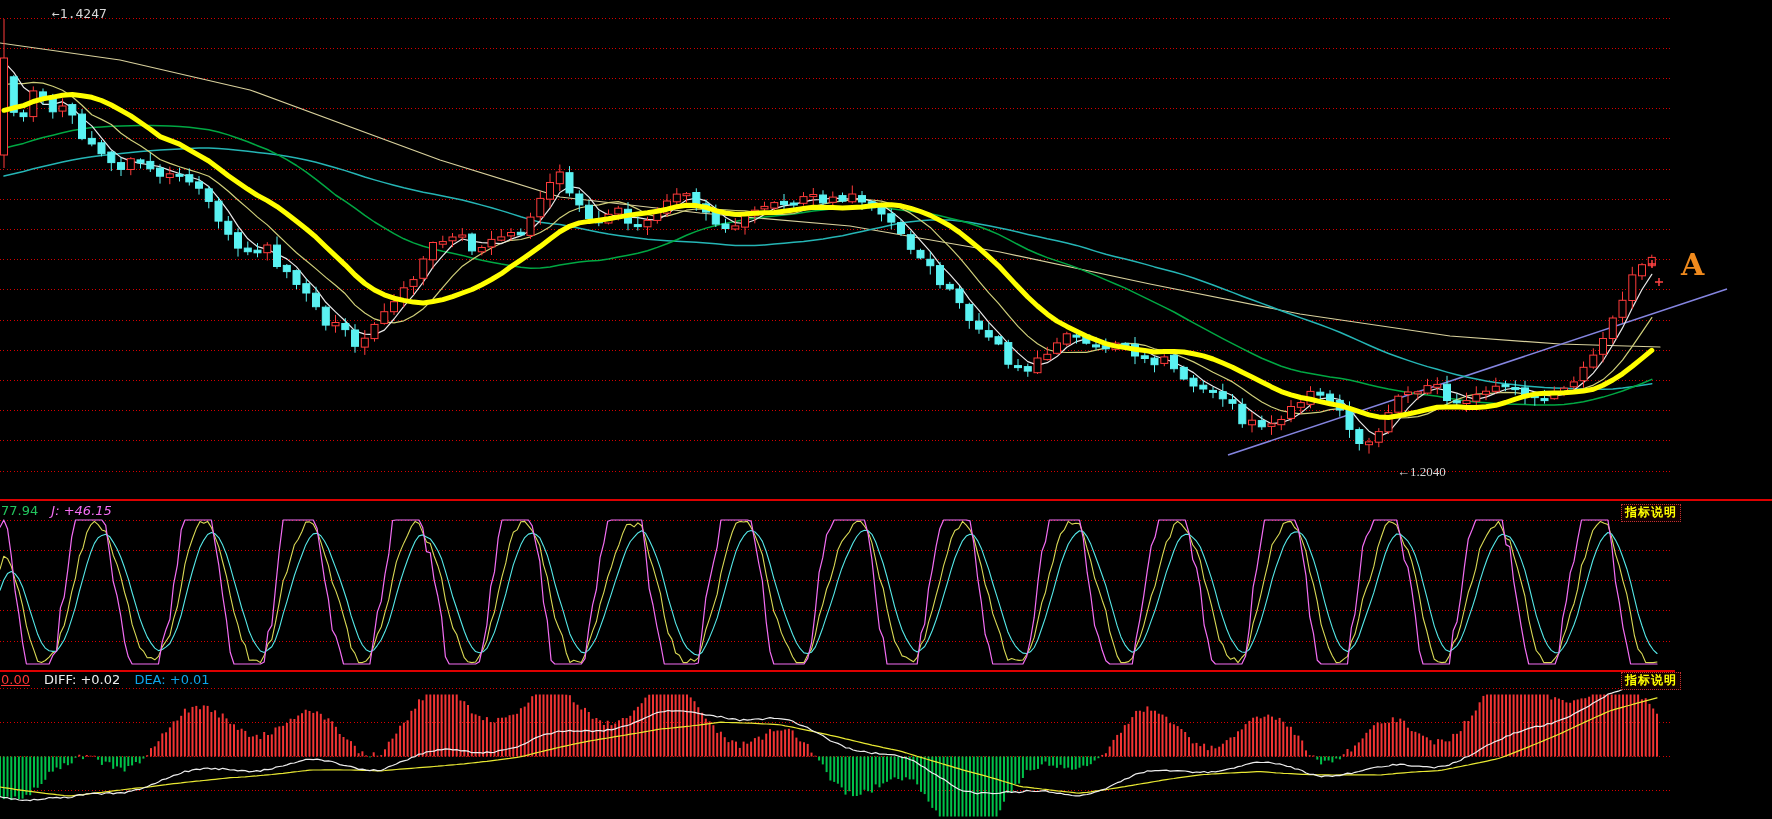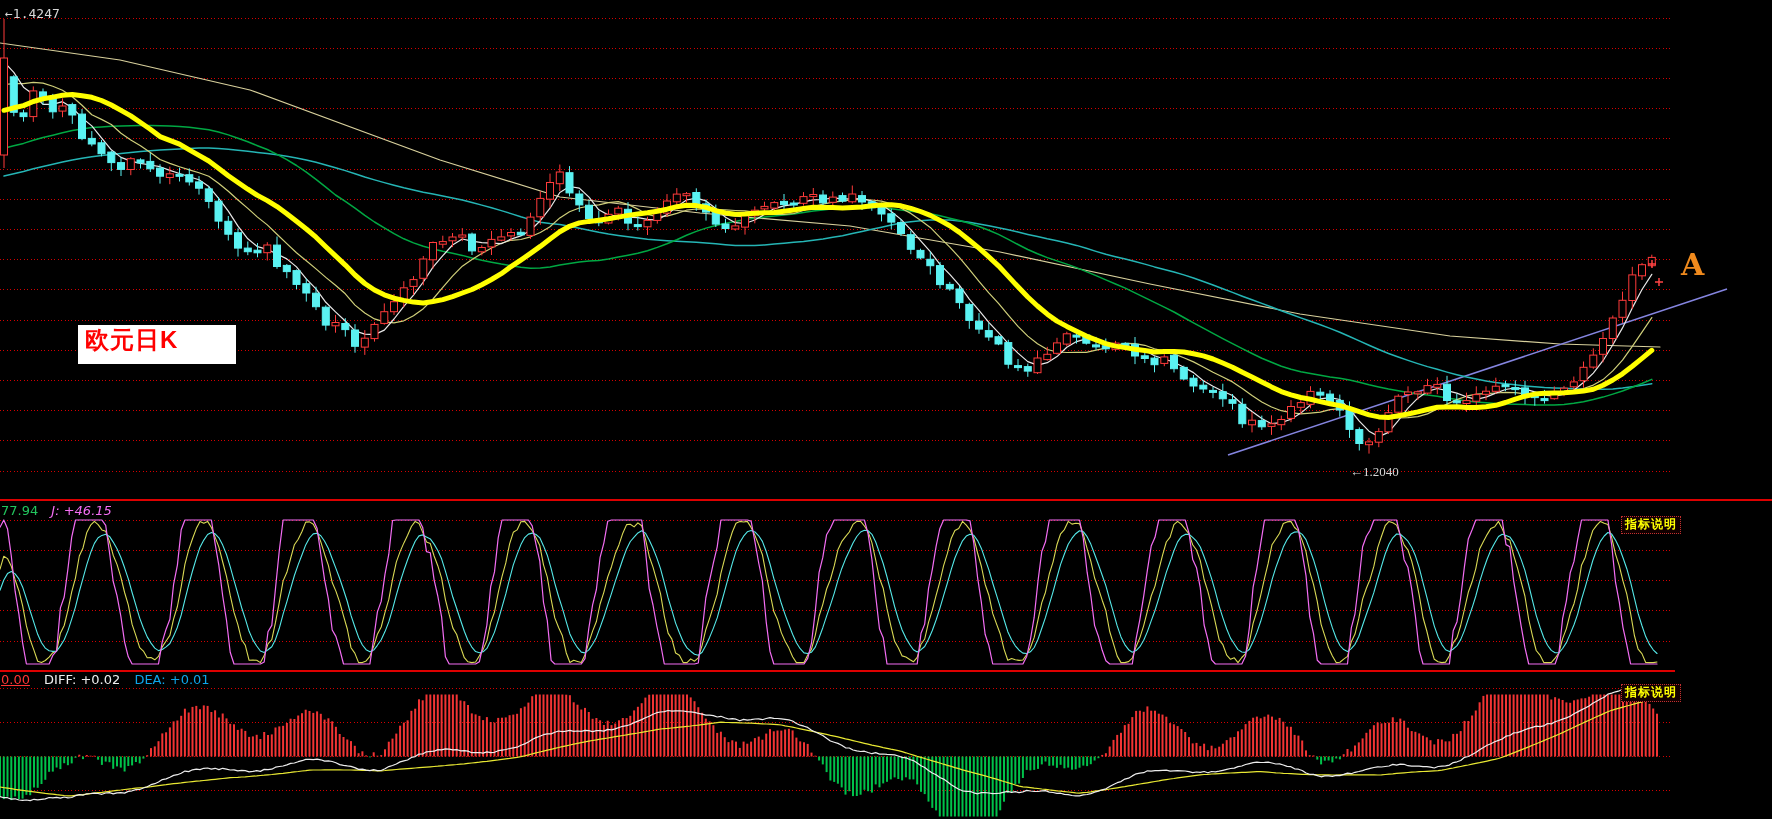--- a/index.html
+++ b/index.html
@@ -1,37 +1,37 @@
 <!DOCTYPE html>
 <html><head>
 <meta charset="utf-8">
 <style>
   html,body{margin:0;padding:0;background:#000;}
   #app{position:relative;width:1772px;height:819px;background:#000;overflow:hidden;
        font-family:"DejaVu Sans",sans-serif;}
   #chart-svg{position:absolute;left:0;top:0;}
-  .lbl{position:absolute;color:#d6d6d6;font:13px "DejaVu Sans Mono",monospace;white-space:nowrap;}
+  .lbl{position:absolute;color:#d6d6d6;font:13px "DejaVu Sans Mono",monospace;white-space:nowrap;margin-left:47px;}
   .peak{left:5px;top:6px;}
   .low{left:1350px;top:464px;font-family:Liberation Serif, serif;}
   .symbol-box{position:absolute;left:78px;top:325px;width:158px;height:39px;background:#ffffff;}
   .symbol-box span{display:block;padding:2px 0 0 7px;color:#ff0000;
        font:bold 24px/26px "Liberation Sans",sans-serif;letter-spacing:1px;}
   .a-mark{position:absolute;left:1681px;top:247px;color:#f08a1d;
        font:bold 30px "DejaVu Serif",serif;}
   .panel-header{position:absolute;font:13px "DejaVu Sans",sans-serif;white-space:nowrap;}
   .kdj-header{left:1px;top:503px;}
   .macd-header{left:1px;top:672px;}
   .dval{color:#22c55e;}
   .jval{color:#f36df3;margin-left:9px;font-style:italic;}
   .mval{color:#ff3434;text-decoration:underline;}
   .diffval{color:#eeeeee;margin-left:10px;text-align:right;}
   .deaval{color:#0ea5e9;margin-left:10px;}
   .legend-btn{position:absolute;left:1621px;color:#ffff00;background:#120000;
        font:bold 12px/15px "Liberation Sans",sans-serif;letter-spacing:1px;
-       border:1px dotted #c03030;padding:0 3px 1px 3px;text-decoration:none;cursor:pointer;margin-top:12px;}
+       border:1px dotted #c03030;padding:0 3px 1px 3px;text-decoration:none;cursor:pointer;}
   .legend-kdj{top:504px;}
   .legend-macd{top:672px;}
 </style>
 </head>
 <body>
 
 <div id="app">
   <svg id="chart-svg" width="1772" height="819">
       <line x1="0.0" y1="18.0" x2="1673.0" y2="18.0" stroke="#d40000" stroke-width="1" stroke-dasharray="1 2.4" shape-rendering="crispEdges"></line>
       <line x1="0.0" y1="48.2" x2="1673.0" y2="48.2" stroke="#d40000" stroke-width="1" stroke-dasharray="1 2.4" shape-rendering="crispEdges"></line>
@@ -855,23 +855,20 @@
       <rect x="1652.2" y="708.5" width="2.0" height="48.0" fill="#f23434" stroke="none" stroke-width="1"></rect>
       <rect x="1656.0" y="713.7" width="2.0" height="42.8" fill="#f23434" stroke="none" stroke-width="1"></rect>
       <polyline points="0.0,787.0 3.8,787.6 7.5,788.1 11.3,788.7 15.1,789.3 18.9,789.8 22.6,790.3 26.4,790.9 30.2,791.4 34.0,791.9 37.7,792.4 41.5,792.9 45.3,793.4 49.1,793.8 52.8,794.2 56.6,794.7 60.4,795.1 64.2,795.5 67.9,795.8 71.7,795.8 75.5,795.4 79.3,795.0 83.0,794.6 86.8,794.1 90.6,793.7 94.4,793.2 98.1,792.7 101.9,792.3 105.7,791.8 109.5,791.3 113.2,790.9 117.0,790.4 120.8,790.0 124.6,789.5 128.3,789.1 132.1,788.7 135.9,788.2 139.7,787.8 143.4,787.5 147.2,787.1 151.0,786.7 154.8,786.1 158.5,785.6 162.3,785.1 166.1,784.7 169.9,784.2 173.6,783.7 177.4,783.3 181.2,782.9 184.9,782.4 188.7,782.0 192.5,781.6 196.3,781.2 200.0,780.9 203.8,780.5 207.6,780.1 211.4,779.7 215.1,779.3 218.9,778.9 222.7,778.5 226.5,778.1 230.2,777.7 234.0,777.5 237.8,777.3 241.6,777.0 245.3,776.8 249.1,776.5 252.9,776.2 256.7,775.9 260.4,775.5 264.2,775.2 268.0,774.8 271.8,774.5 275.5,774.1 279.3,773.7 283.1,773.3 286.9,772.8 290.6,772.4 294.4,771.9 298.2,771.5 302.0,771.0 305.7,770.6 309.5,770.1 313.3,770.0 317.1,770.0 320.8,770.0 324.6,769.9 328.4,769.9 332.2,769.9 335.9,769.9 339.7,769.9 343.5,770.0 347.3,770.0 351.0,770.0 354.8,770.1 358.6,770.2 362.4,770.3 366.1,770.4 369.9,770.5 373.7,770.7 377.4,770.8 381.2,770.8 385.0,770.5 388.8,770.1 392.5,769.8 396.3,769.5 400.1,769.2 403.9,768.9 407.6,768.6 411.4,768.3 415.2,768.0 419.0,767.7 422.7,767.4 426.5,767.1 430.3,766.8 434.1,766.5 437.8,766.2 441.6,765.8 445.4,765.5 449.2,765.1 452.9,764.8 456.7,764.5 460.5,764.1 464.3,763.8 468.0,763.4 471.8,763.0 475.6,762.6 479.4,762.2 483.1,761.7 486.9,761.3 490.7,760.8 494.5,760.3 498.2,759.9 502.0,759.4 505.8,758.9 509.6,758.4 513.3,757.8 517.1,757.3 520.9,756.7 524.7,755.8 528.4,754.8 532.2,753.9 536.0,752.9 539.8,752.0 543.5,751.1 547.3,750.2 551.1,749.3 554.8,748.4 558.6,747.5 562.4,746.6 566.2,745.8 569.9,745.0 573.7,744.2 577.5,743.4 581.3,742.6 585.0,741.9 588.8,741.2 592.6,740.5 596.4,739.9 600.1,739.2 603.9,738.6 607.7,738.0 611.5,737.3 615.2,736.7 619.0,736.1 622.8,735.5 626.6,734.9 630.3,734.2 634.1,733.6 637.9,733.0 641.7,732.3 645.4,731.7 649.2,731.0 653.0,730.4 656.8,729.7 660.5,729.0 664.3,728.7 668.1,728.4 671.9,728.0 675.6,727.6 679.4,727.2 683.2,726.8 687.0,726.4 690.7,726.0 694.5,725.5 698.3,725.1 702.1,724.6 705.8,724.1 709.6,723.6 713.4,723.1 717.2,722.6 720.9,722.2 724.7,722.4 728.5,722.5 732.3,722.6 736.0,722.7 739.8,722.8 743.6,723.0 747.3,723.1 751.1,723.2 754.9,723.4 758.7,723.6 762.4,723.8 766.2,724.0 770.0,724.2 773.8,724.4 777.5,724.6 781.3,725.0 785.1,725.8 788.9,726.5 792.6,727.2 796.4,728.0 800.2,728.8 804.0,729.6 807.7,730.4 811.5,731.2 815.3,732.0 819.1,732.8 822.8,733.6 826.6,734.4 830.4,735.3 834.2,736.1 837.9,736.9 841.7,737.8 845.5,738.8 849.3,739.7 853.0,740.6 856.8,741.5 860.6,742.4 864.4,743.3 868.1,744.2 871.9,745.1 875.7,745.9 879.5,746.7 883.2,747.6 887.0,748.4 890.8,749.2 894.6,749.9 898.3,750.7 902.1,751.7 905.9,752.8 909.7,754.0 913.4,755.1 917.2,756.3 921.0,757.4 924.7,758.5 928.5,759.7 932.3,760.8 936.1,761.9 939.8,763.0 943.6,764.2 947.4,765.3 951.2,766.4 954.9,767.6 958.7,768.7 962.5,769.8 966.3,770.8 970.0,771.8 973.8,772.8 977.6,773.8 981.4,774.9 985.1,775.9 988.9,777.0 992.7,778.1 996.5,779.2 1000.2,780.3 1004.0,781.5 1007.8,782.6 1011.6,783.8 1015.3,785.0 1019.1,786.1 1022.9,786.8 1026.7,787.2 1030.4,787.6 1034.2,788.1 1038.0,788.5 1041.8,789.0 1045.5,789.4 1049.3,789.9 1053.1,790.3 1056.9,790.8 1060.6,791.2 1064.4,791.6 1068.2,792.0 1072.0,792.4 1075.7,792.8 1079.5,793.1 1083.3,792.7 1087.1,792.3 1090.8,791.8 1094.6,791.2 1098.4,790.7 1102.2,790.1 1105.9,789.6 1109.7,789.0 1113.5,788.4 1117.2,787.8 1121.0,787.2 1124.8,786.6 1128.6,785.9 1132.3,785.3 1136.1,784.7 1139.9,784.0 1143.7,783.4 1147.4,782.8 1151.2,782.1 1155.0,781.5 1158.8,780.9 1162.5,780.2 1166.3,779.6 1170.1,779.0 1173.9,778.5 1177.6,777.9 1181.4,777.3 1185.2,776.8 1189.0,776.3 1192.7,775.8 1196.5,775.3 1200.3,774.8 1204.1,774.5 1207.8,774.3 1211.6,774.0 1215.4,773.8 1219.2,773.6 1222.9,773.4 1226.7,773.2 1230.5,773.0 1234.3,772.8 1238.0,772.6 1241.8,772.4 1245.6,772.3 1249.4,772.1 1253.1,771.9 1256.9,771.7 1260.7,771.6 1264.5,771.9 1268.2,772.2 1272.0,772.5 1275.8,772.8 1279.6,773.0 1283.3,773.3 1287.1,773.5 1290.9,773.7 1294.6,773.9 1298.4,774.1 1302.2,774.3 1306.0,774.4 1309.7,774.6 1313.5,774.7 1317.3,774.8 1321.1,774.9 1324.8,774.9 1328.6,774.9 1332.4,775.0 1336.2,775.0 1339.9,774.9 1343.7,774.9 1347.5,774.9 1351.3,774.9 1355.0,774.9 1358.8,774.9 1362.6,774.9 1366.4,774.9 1370.1,774.9 1373.9,774.9 1377.7,775.0 1381.5,774.9 1385.2,774.5 1389.0,774.1 1392.8,773.8 1396.6,773.4 1400.3,773.1 1404.1,772.8 1407.9,772.5 1411.7,772.2 1415.4,772.0 1419.2,771.7 1423.0,771.5 1426.8,771.3 1430.5,771.1 1434.3,770.9 1438.1,770.7 1441.9,770.2 1445.6,769.5 1449.4,768.7 1453.2,768.0 1457.0,767.2 1460.7,766.5 1464.5,765.7 1468.3,765.0 1472.1,764.2 1475.8,763.4 1479.6,762.7 1483.4,761.9 1487.1,761.1 1490.9,760.2 1494.7,759.4 1498.5,758.5 1502.2,757.3 1506.0,755.9 1509.8,754.4 1513.6,752.9 1517.3,751.4 1521.1,749.9 1524.9,748.4 1528.7,746.9 1532.4,745.3 1536.2,743.8 1540.0,742.2 1543.8,740.6 1547.5,739.0 1551.3,737.5 1555.1,735.9 1558.9,734.3 1562.6,732.6 1566.4,730.8 1570.2,729.0 1574.0,727.2 1577.7,725.4 1581.5,723.7 1585.3,721.9 1589.1,720.2 1592.8,718.5 1596.6,716.8 1600.4,715.1 1604.2,713.4 1607.9,711.7 1611.7,710.3 1615.5,709.2 1619.3,708.1 1623.0,707.1 1626.8,706.0 1630.6,705.0 1634.4,703.9 1638.1,702.9 1641.9,701.9 1645.7,700.9 1649.5,699.9 1653.2,698.9 1657.0,697.9" fill="none" stroke="#e8e833" stroke-width="1.2" stroke-linejoin="round" stroke-linecap="round"></polyline>
       <polyline points="0.0,796.5 3.8,797.7 7.5,797.7 11.3,799.1 15.1,798.8 18.9,800.0 22.6,800.4 26.4,800.0 30.2,800.6 34.0,799.3 37.7,799.9 41.5,799.4 45.3,798.9 49.1,797.5 52.8,797.8 56.6,797.3 60.4,798.1 64.2,797.0 67.9,797.9 71.7,797.5 75.5,795.7 79.3,794.6 83.0,795.2 86.8,793.8 90.6,793.5 94.4,793.1 98.1,793.5 101.9,794.3 105.7,793.0 109.5,792.7 113.2,793.8 117.0,792.8 120.8,792.6 124.6,793.1 128.3,791.4 132.1,790.8 135.9,789.6 139.7,789.5 143.4,788.0 147.2,786.8 151.0,784.7 154.8,783.7 158.5,782.0 162.3,779.6 166.1,778.9 169.9,777.3 173.6,775.4 177.4,774.7 181.2,773.2 184.9,771.1 188.7,771.6 192.5,769.8 196.3,769.2 200.0,769.6 203.8,768.3 207.6,768.0 211.4,769.1 215.1,768.3 218.9,769.6 222.7,768.3 226.5,769.1 230.2,770.0 234.0,769.9 237.8,770.9 241.6,770.4 245.3,770.7 249.1,771.8 252.9,771.4 256.7,770.7 260.4,771.4 264.2,769.4 268.0,769.7 271.8,769.2 275.5,767.2 279.3,766.5 283.1,766.0 286.9,764.9 290.6,763.4 294.4,763.0 298.2,761.7 302.0,760.7 305.7,759.4 309.5,759.3 313.3,759.6 317.1,759.2 320.8,759.8 324.6,761.1 328.4,760.8 332.2,761.5 335.9,762.8 339.7,764.6 343.5,765.3 347.3,765.9 351.0,766.4 354.8,767.6 358.6,769.4 362.4,769.1 366.1,770.2 369.9,770.6 373.7,769.7 377.4,770.7 381.2,770.5 385.0,768.8 388.8,766.6 392.5,765.5 396.3,764.0 400.1,761.9 403.9,760.8 407.6,760.0 411.4,757.4 415.2,756.6 419.0,754.1 422.7,754.0 426.5,751.8 430.3,751.5 434.1,751.2 437.8,749.6 441.6,749.8 445.4,748.8 449.2,749.1 452.9,749.8 456.7,749.6 460.5,750.8 464.3,750.6 468.0,751.1 471.8,752.7 475.6,752.6 479.4,752.5 483.1,753.1 486.9,751.9 490.7,752.6 494.5,752.3 498.2,750.7 502.0,750.1 505.8,749.5 509.6,748.5 513.3,747.9 517.1,747.2 520.9,745.2 524.7,743.9 528.4,742.0 532.2,739.5 536.0,737.6 539.8,736.2 543.5,734.7 547.3,733.8 551.1,733.9 554.8,732.3 558.6,731.0 562.4,731.7 566.2,731.1 569.9,730.4 573.7,731.3 577.5,731.0 581.3,731.4 585.0,730.3 588.8,730.6 592.6,731.6 596.4,730.7 600.1,730.6 603.9,731.1 607.7,729.4 611.5,729.9 615.2,728.9 619.0,727.5 622.8,726.3 626.6,725.7 630.3,724.5 634.1,722.6 637.9,721.1 641.7,719.6 645.4,717.7 649.2,716.3 653.0,714.3 656.8,712.7 660.5,712.0 664.3,711.6 668.1,710.5 671.9,711.1 675.6,710.8 679.4,710.9 683.2,711.0 687.0,711.6 690.7,711.9 694.5,712.4 698.3,713.3 702.1,714.2 705.8,715.1 709.6,715.2 713.4,715.6 717.2,717.0 720.9,716.3 724.7,717.8 728.5,719.0 732.3,718.7 736.0,719.2 739.8,720.8 743.6,719.4 747.3,720.1 751.1,719.7 754.9,719.0 758.7,718.8 762.4,719.7 766.2,718.5 770.0,717.6 773.8,718.4 777.5,718.5 781.3,718.9 785.1,719.3 788.9,719.9 792.6,721.0 796.4,723.5 800.2,725.2 804.0,726.2 807.7,727.4 811.5,730.2 815.3,732.0 819.1,733.7 822.8,735.5 826.6,738.2 830.4,741.0 834.2,742.2 837.9,743.4 841.7,745.2 845.5,747.8 849.3,748.0 853.0,750.0 856.8,750.9 860.6,751.5 864.4,751.2 868.1,752.5 871.9,753.7 875.7,752.6 879.5,754.1 883.2,754.0 887.0,754.4 890.8,754.6 894.6,754.9 898.3,756.0 902.1,757.4 905.9,757.8 909.7,759.5 913.4,760.6 917.2,762.9 921.0,765.8 924.7,767.5 928.5,770.4 932.3,773.0 936.1,774.8 939.8,777.5 943.6,779.1 947.4,781.7 951.2,784.7 954.9,787.0 958.7,789.3 962.5,790.8 966.3,791.3 970.0,791.4 973.8,792.8 977.6,793.8 981.4,792.6 985.1,792.7 988.9,793.0 992.7,793.6 996.5,793.5 1000.2,793.1 1004.0,792.2 1007.8,791.3 1011.6,792.3 1015.3,791.6 1019.1,792.6 1022.9,791.9 1026.7,790.4 1030.4,791.0 1034.2,791.3 1038.0,791.5 1041.8,790.9 1045.5,790.6 1049.3,792.1 1053.1,792.5 1056.9,793.4 1060.6,793.2 1064.4,794.4 1068.2,794.6 1072.0,795.5 1075.7,795.8 1079.5,795.8 1083.3,794.9 1087.1,794.5 1090.8,793.6 1094.6,792.2 1098.4,791.1 1102.2,789.8 1105.9,788.8 1109.7,786.6 1113.5,784.5 1117.2,782.7 1121.0,781.6 1124.8,779.1 1128.6,778.2 1132.3,775.9 1136.1,773.8 1139.9,773.1 1143.7,772.7 1147.4,770.8 1151.2,771.2 1155.0,770.6 1158.8,770.7 1162.5,770.3 1166.3,770.2 1170.1,771.1 1173.9,770.8 1177.6,770.6 1181.4,770.8 1185.2,771.0 1189.0,771.7 1192.7,772.6 1196.5,772.0 1200.3,772.3 1204.1,771.5 1207.8,772.8 1211.6,771.5 1215.4,771.8 1219.2,771.2 1222.9,770.3 1226.7,769.3 1230.5,768.5 1234.3,768.1 1238.0,766.6 1241.8,766.0 1245.6,764.5 1249.4,763.6 1253.1,762.7 1256.9,762.2 1260.7,762.5 1264.5,762.4 1268.2,762.2 1272.0,763.0 1275.8,764.0 1279.6,763.9 1283.3,765.0 1287.1,766.4 1290.9,766.7 1294.6,768.8 1298.4,769.2 1302.2,770.5 1306.0,773.0 1309.7,774.3 1313.5,774.4 1317.3,775.6 1321.1,776.8 1324.8,775.9 1328.6,775.9 1332.4,776.4 1336.2,775.4 1339.9,775.6 1343.7,774.4 1347.5,773.1 1351.3,773.7 1355.0,772.3 1358.8,771.5 1362.6,770.6 1366.4,769.3 1370.1,768.4 1373.9,767.5 1377.7,766.9 1381.5,767.0 1385.2,766.5 1389.0,766.0 1392.8,764.4 1396.6,765.2 1400.3,764.1 1404.1,764.3 1407.9,765.7 1411.7,766.2 1415.4,766.1 1419.2,766.2 1423.0,766.6 1426.8,766.7 1430.5,767.2 1434.3,768.0 1438.1,766.5 1441.9,766.2 1445.6,765.9 1449.4,765.1 1453.2,762.6 1457.0,761.8 1460.7,760.5 1464.5,757.3 1468.3,756.5 1472.1,754.5 1475.8,752.5 1479.6,749.8 1483.4,747.4 1487.1,745.2 1490.9,743.8 1494.7,741.7 1498.5,740.4 1502.2,739.0 1506.0,736.2 1509.8,735.5 1513.6,732.9 1517.3,732.6 1521.1,731.4 1524.9,729.7 1528.7,728.4 1532.4,727.3 1536.2,726.2 1540.0,726.6 1543.8,725.9 1547.5,723.5 1551.3,723.9 1555.1,721.8 1558.9,720.5 1562.6,719.1 1566.4,717.9 1570.2,716.2 1574.0,713.8 1577.7,711.9 1581.5,709.9 1585.3,708.0 1589.1,706.0 1592.8,703.3 1596.6,701.2 1600.4,699.0 1604.2,697.3 1607.9,694.1 1611.7,693.1 1615.5,691.8 1619.3,690.8 1623.0,689.3 1626.8,688.7 1630.6,688.3 1634.4,688.5 1638.1,687.1 1641.9,688.3 1645.7,687.0 1649.5,687.4 1653.2,687.5 1657.0,687.7" fill="none" stroke="#ededed" stroke-width="1.2" stroke-linejoin="round" stroke-linecap="round"></polyline>
     </svg>
 
   <div class="lbl peak">←1.4247</div>
 
   <div class="lbl low">←1.2040</div>
 
-  <div class="symbol-box">
-    <span>欧元日K</span>
-  </div>
 
   <div class="a-mark">A</div>
 
   <div class="panel-header kdj-header">
     <span class="dval">77.94</span>
     <span class="jval">J: +46.15</span>
   </div>
 
   <a class="legend-btn legend-kdj">指标说明</a>
 

